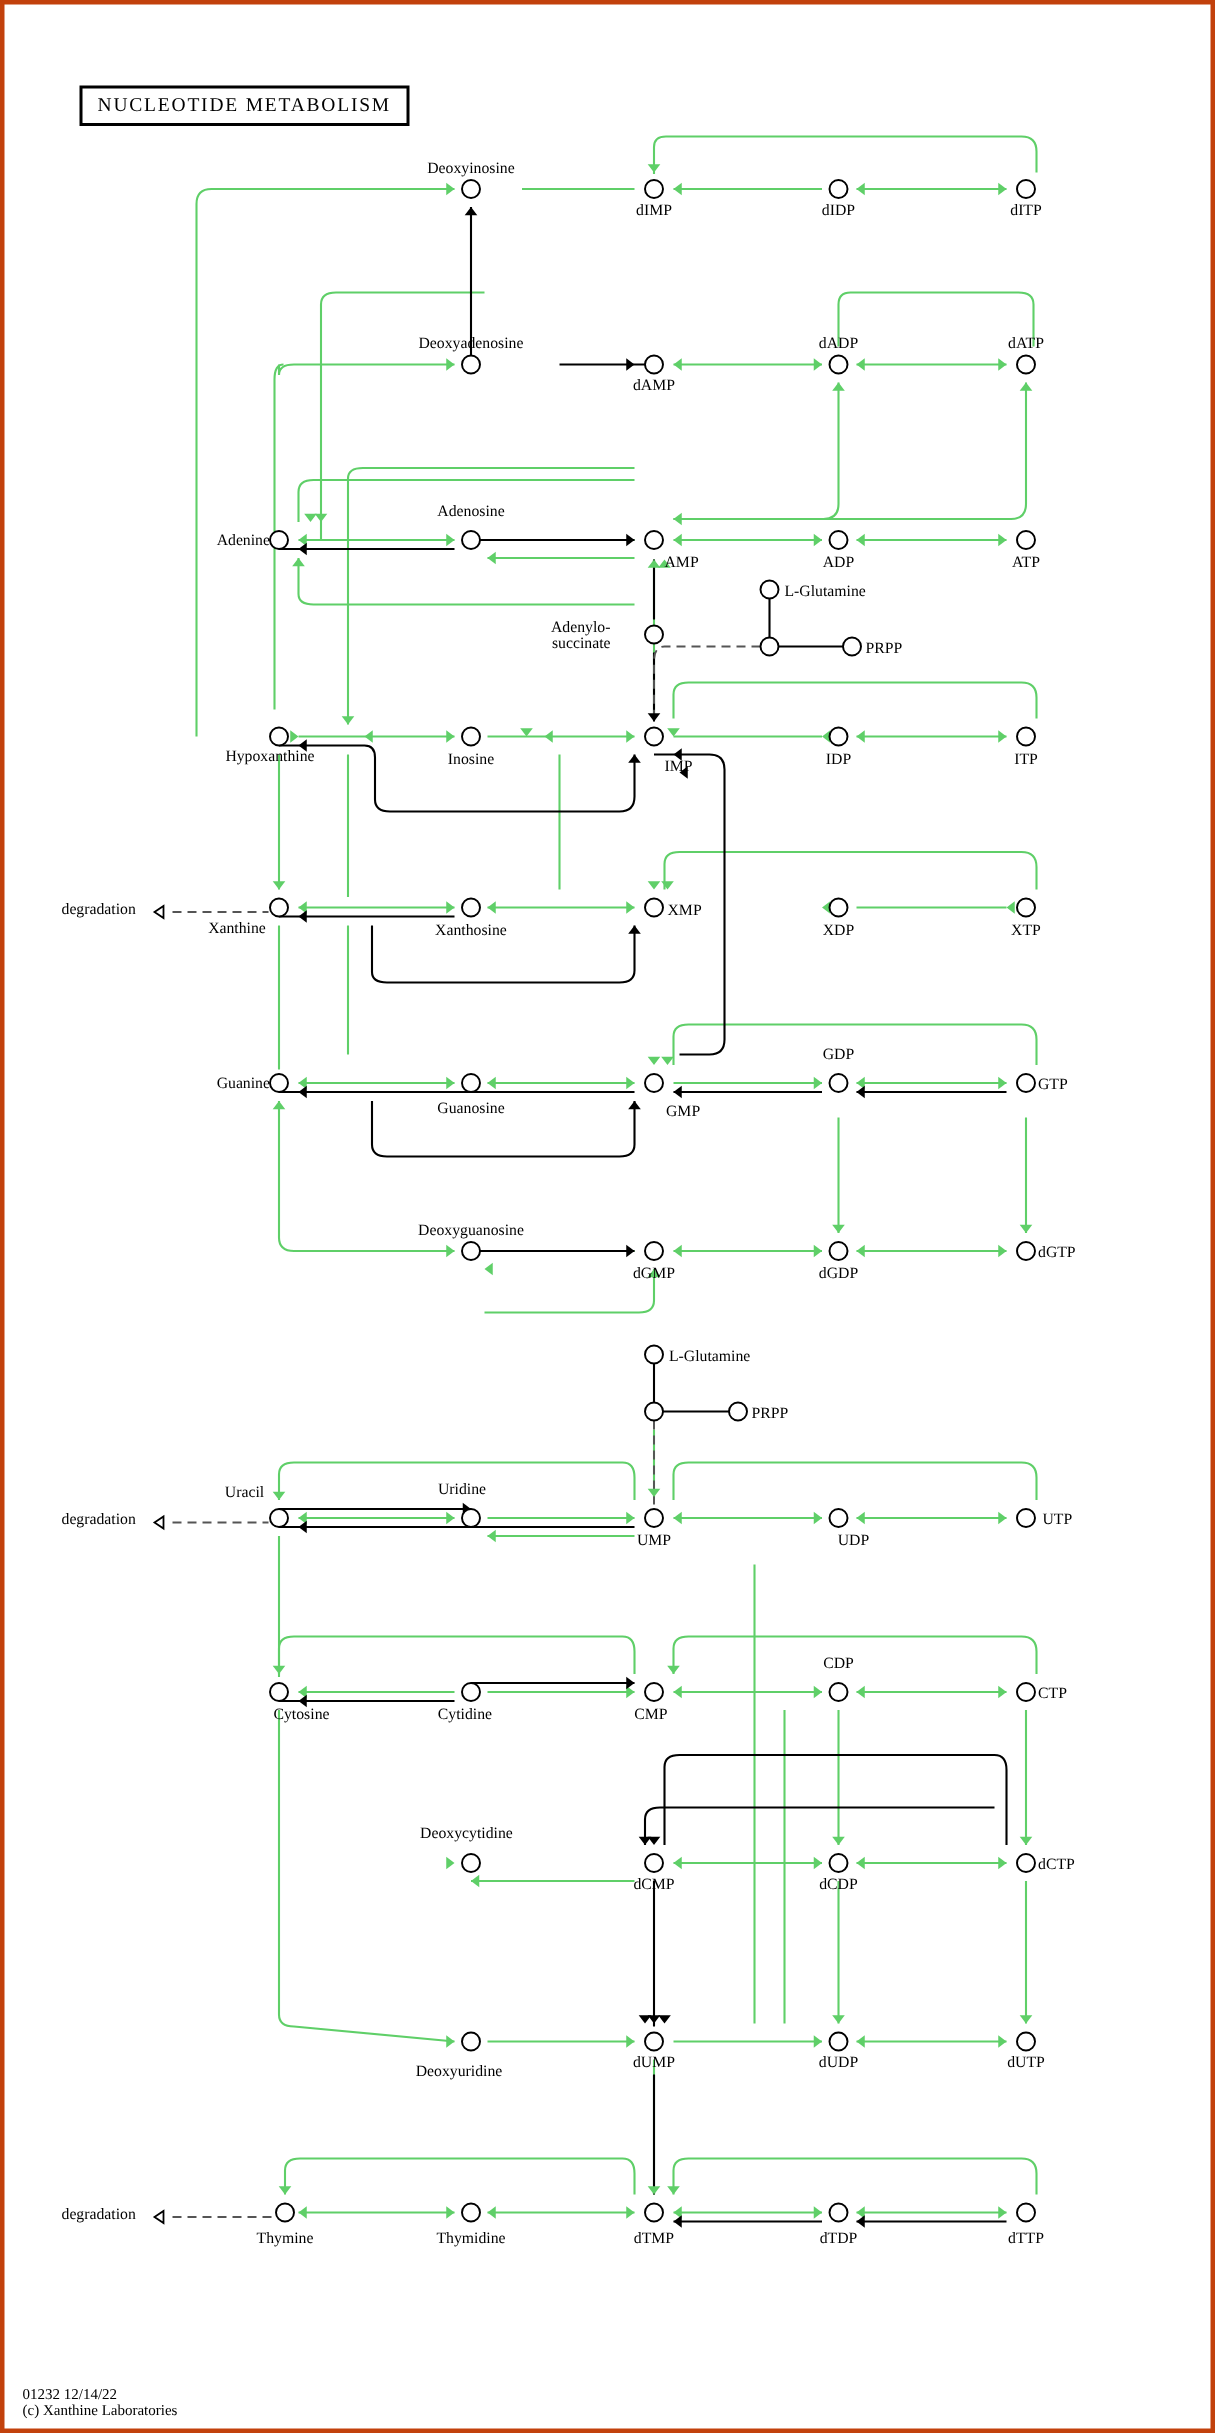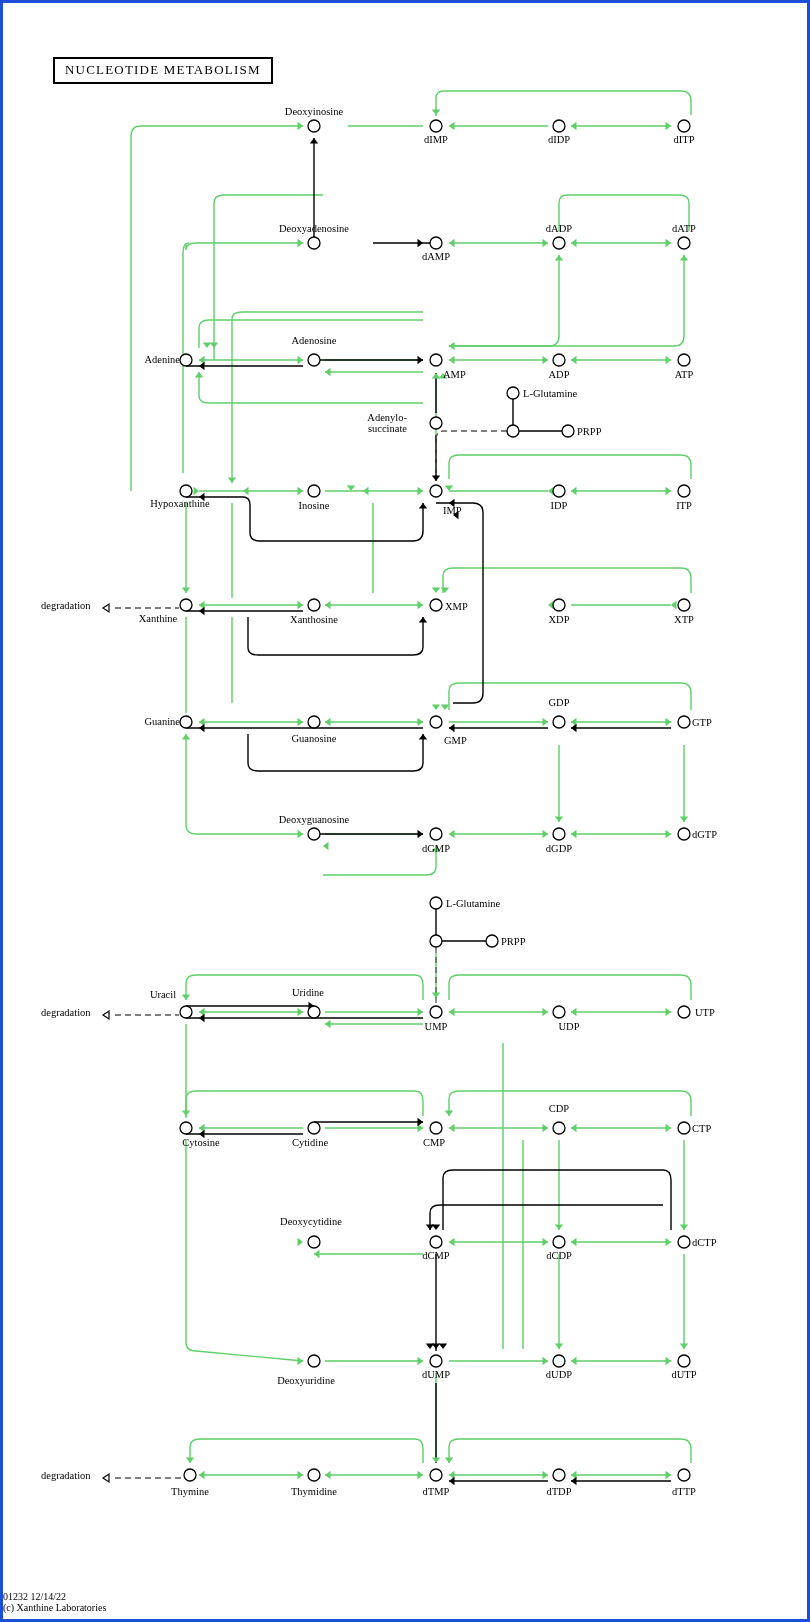--- a/index.html
+++ b/index.html
@@ -1,23 +1,23 @@
 <!DOCTYPE html>
 <html><head>
 <meta charset="utf-8">
 <style>
   html,body{margin:0;padding:0;background:#ffffff;}
   body{font-family:"Liberation Serif", serif;}
   #page{position:relative;width:810px;height:1622px;background:#ffffff;
-        border:3px solid #1d4ed8;box-sizing:border-box;overflow:hidden;}
+        border:3px solid #c2410c;box-sizing:border-box;overflow:hidden;}
   #map-svg{position:absolute;left:0;top:0;width:810px;height:1622px;display:block;}
   .title-box{position:absolute;left:50px;top:54px;border:2px solid #000;
              background:#fff;padding:3px 10px 4px 10px;font-size:13px;
              letter-spacing:1.2px;font-family:"Liberation Serif",serif;color:#000;}
-  .footer{position:absolute;left:0;bottom:6px;font-size:10px;line-height:11px;
+  .footer{position:absolute;left:12px;bottom:6px;font-size:10px;line-height:11px;
           color:#000;font-family:"Liberation Serif",serif;}
   text{font-family:"Liberation Serif", serif;fill:#000;}
   .lbl{font-size:10.5px;}
   .node-circle{fill:#ffffff;stroke:#000000;stroke-width:1.3;}
   .gedge{stroke:#5fcf68;stroke-width:1.4;fill:none;}
   .bedge{stroke:#000000;stroke-width:1.4;fill:none;}
   .dedge{stroke:#555555;stroke-width:1.3;fill:none;stroke-dasharray:6 4;}
   .gfill{fill:#5fcf68;}
   .bfill{fill:#000000;}
   .hollow{fill:#ffffff;stroke:#000;stroke-width:1.2;}

